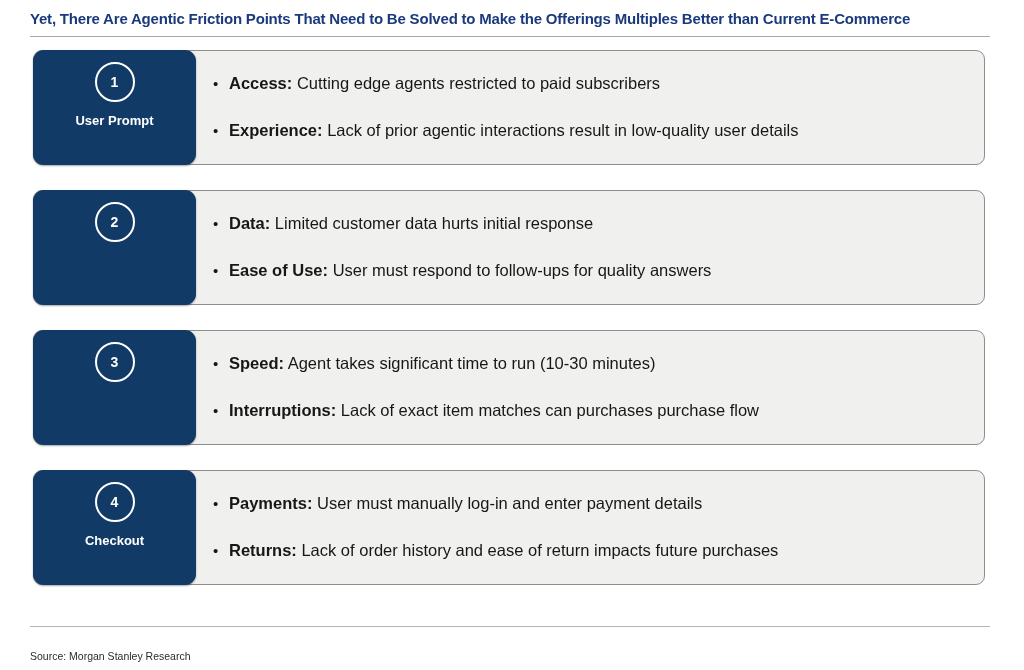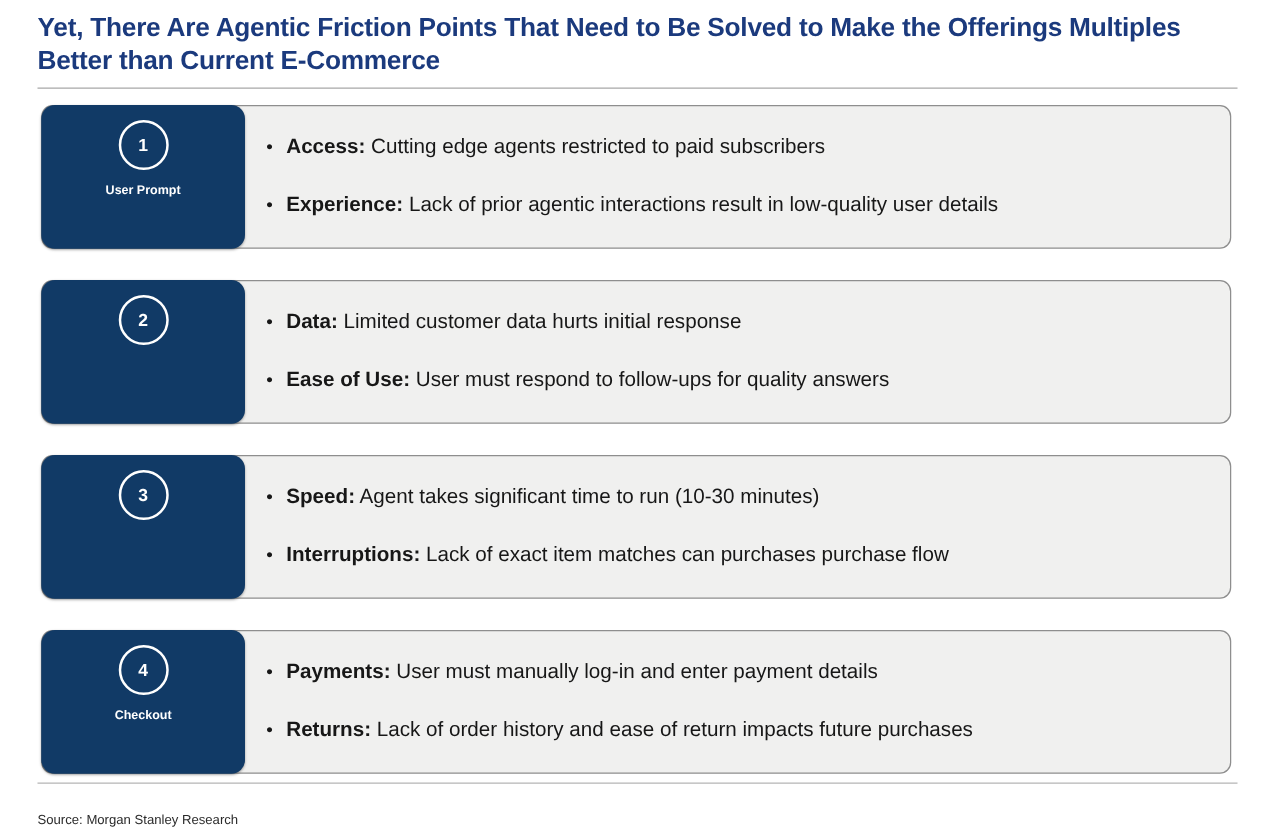--- a/index.html
+++ b/index.html
@@ -15,21 +15,21 @@
     color: #1a1a1a;
     position: relative;
   }
 
   
   .slide-header {
     padding: 10px 30px 0 30px;
   }
   .slide-title {
     font-family: "Liberation Sans", sans-serif;
-    font-size: 21px;
+    font-size: 15px;
     font-weight: bold;
     line-height: 1.25;
     color: #1b3a7d;
     letter-spacing: -0.2px;
     margin: 0;
     max-width: 945px;
   }
   .title-rule {
     margin: 7px 0 0 0;
     height: 1px;
@@ -88,21 +88,21 @@
     align-items: center;
     justify-content: center;
     color: #ffffff;
     font-size: 14px;
     font-weight: bold;
     box-sizing: border-box;
   }
   .badge-label {
     margin-top: 11px;
     color: #ffffff;
-    font-size: 10px;
+    font-size: 13px;
     font-weight: bold;
     text-align: left;
     line-height: 1.25;
     padding: 0 8px;
     white-space: pre-line;
   }
 
   .row-content {
     position: absolute;
     left: 180px;

